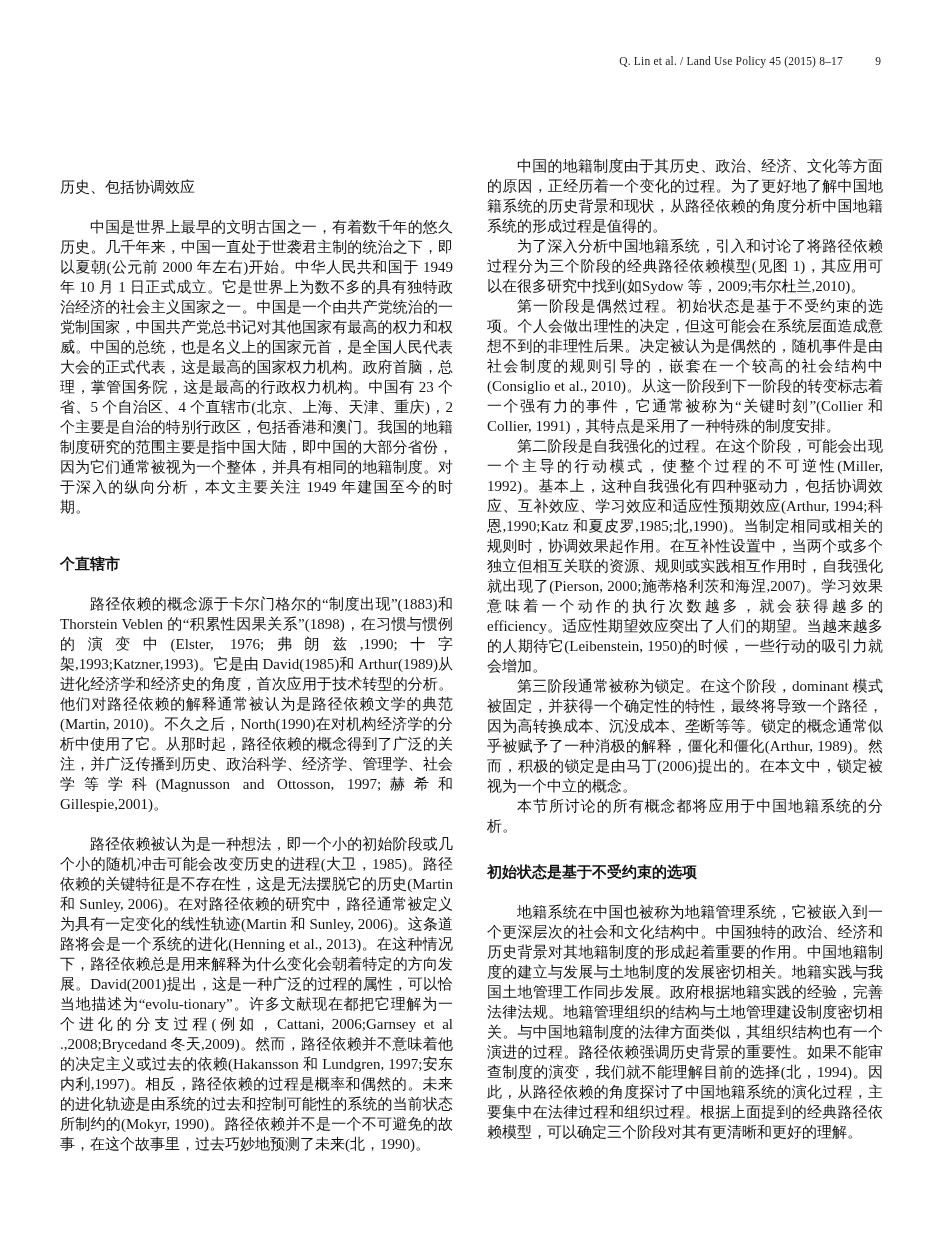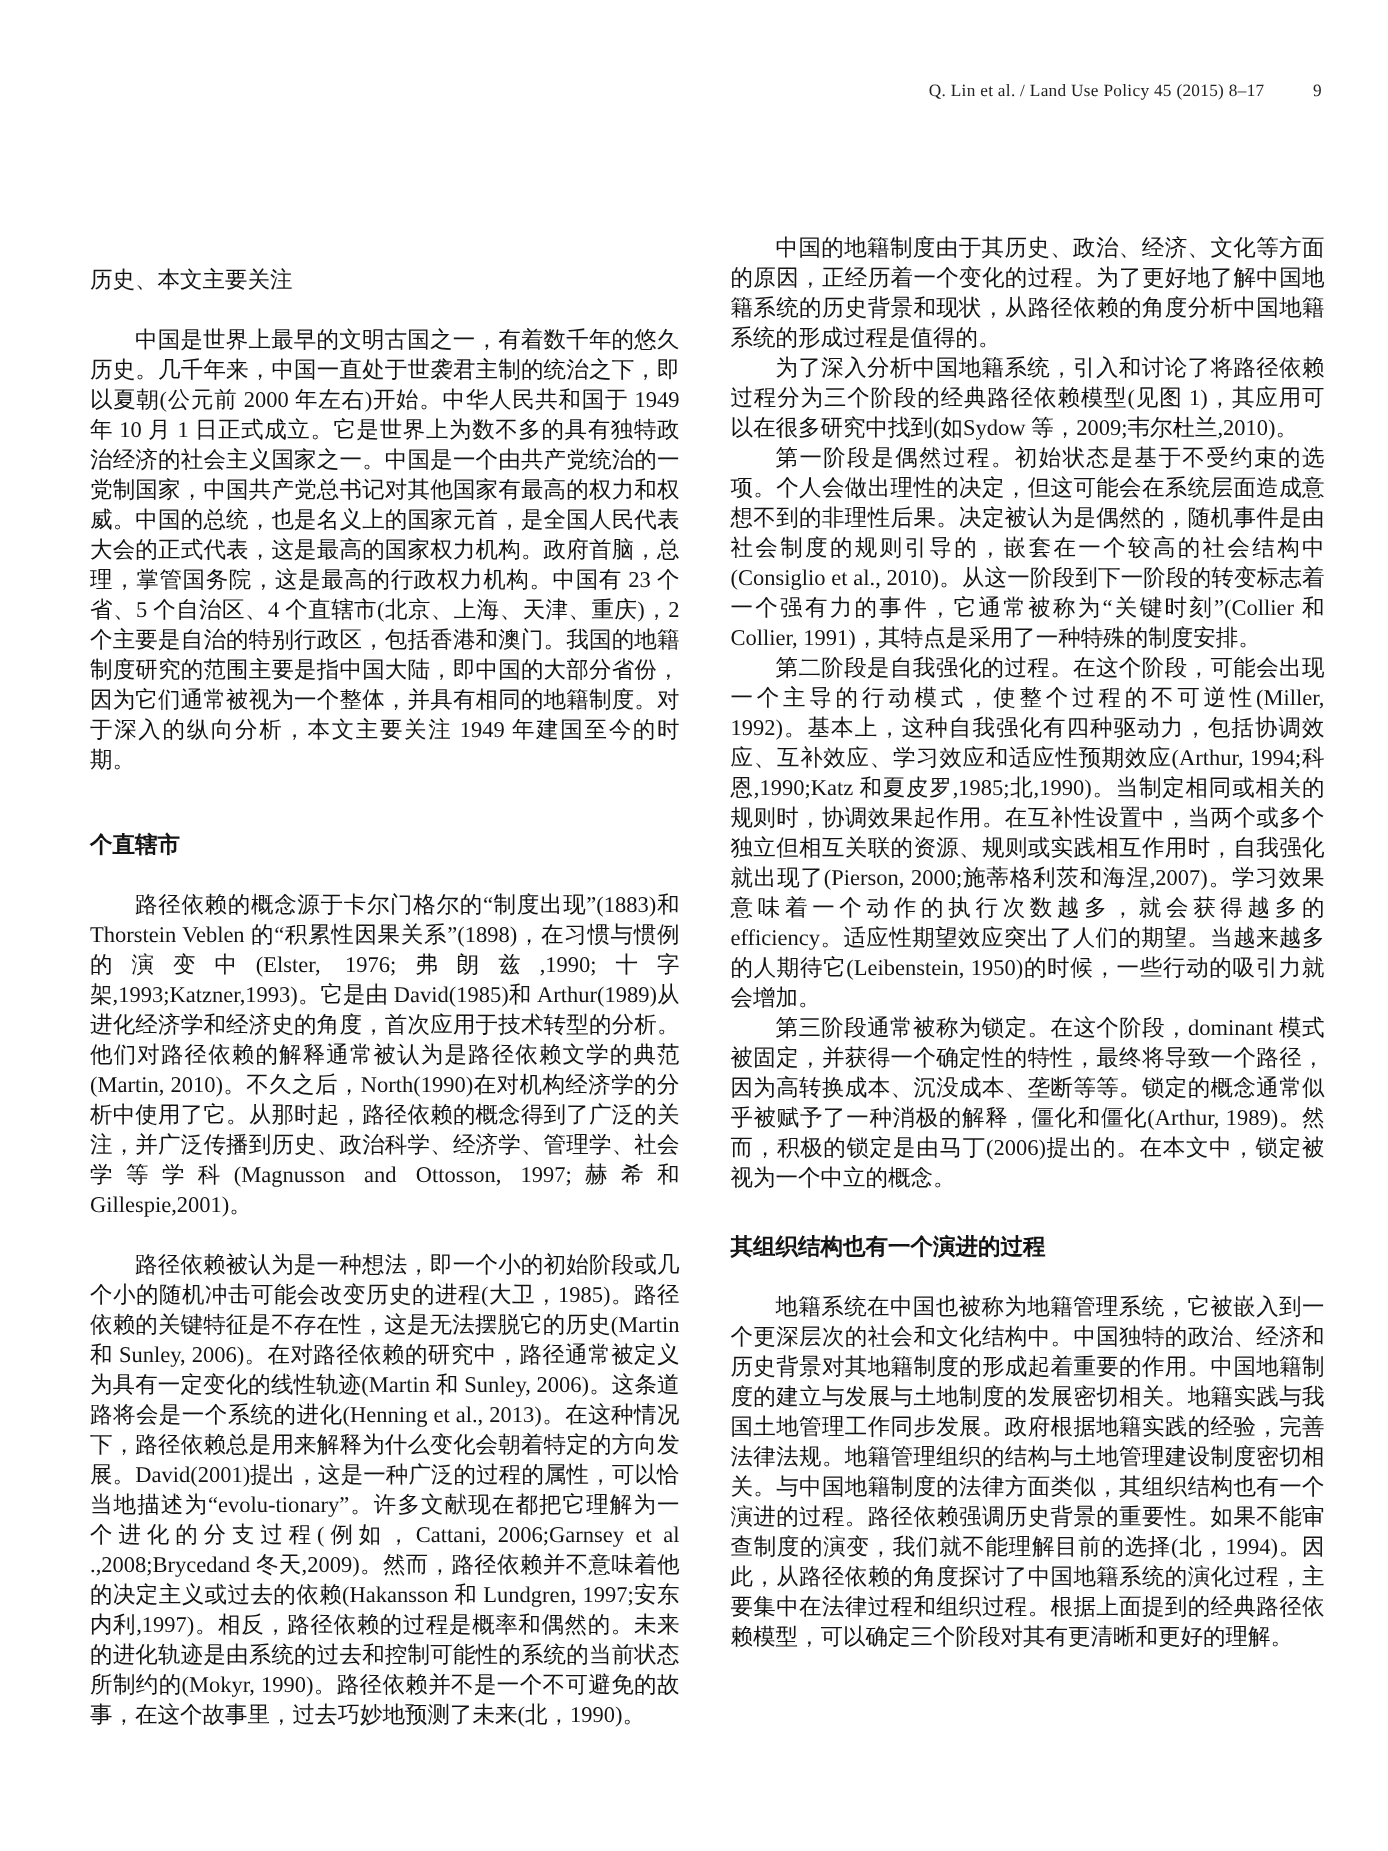--- a/index.html
+++ b/index.html
@@ -76,28 +76,29 @@
   }
 </style>
 </head>
 <body>
 
 <div class="running-head">Q. Lin et al. / Land Use Policy 45 (2015) 8–17</div>
 
 <div class="page-number">9</div>
 
 <div class="column col-left">
-  <p class="section-label">历史、本文主要关注</p>
+  <p class="section-label">历史、包括协调效应</p>
   <p class="para">中国是世界上最早的文明古国之一，有着数千年的悠久历史。几千年来，中国一直处于世袭君主制的统治之下，即以夏朝(公元前 2000 年左右)开始。中华人民共和国于 1949 年 10 月 1 日正式成立。它是世界上为数不多的具有独特政治经济的社会主义国家之一。中国是一个由共产党统治的一党制国家，中国共产党总书记对其他国家有最高的权力和权威。中国的总统，也是名义上的国家元首，是全国人民代表大会的正式代表，这是最高的国家权力机构。政府首脑，总理，掌管国务院，这是最高的行政权力机构。中国有 23 个省、5 个自治区、4 个直辖市(北京、上海、天津、重庆)，2 个主要是自治的特别行政区，包括香港和澳门。我国的地籍制度研究的范围主要是指中国大陆，即中国的大部分省份，因为它们通常被视为一个整体，并具有相同的地籍制度。对于深入的纵向分析，本文主要关注 1949 年建国至今的时期。</p>
   <h2 class="heading-bold">个直辖市</h2>
   <p class="para">路径依赖的概念源于卡尔门格尔的“制度出现”(1883)和 Thorstein Veblen 的“积累性因果关系”(1898)，在习惯与惯例的演变中(Elster, 1976;弗朗兹,1990;十字架,1993;Katzner,1993)。它是由 David(1985)和 Arthur(1989)从进化经济学和经济史的角度，首次应用于技术转型的分析。他们对路径依赖的解释通常被认为是路径依赖文学的典范(Martin, 2010)。不久之后，North(1990)在对机构经济学的分析中使用了它。从那时起，路径依赖的概念得到了广泛的关注，并广泛传播到历史、政治科学、经济学、管理学、社会学等学科(Magnusson and Ottosson, 1997;赫希和Gillespie,2001)。</p>
   <p class="para para-spaced">路径依赖被认为是一种想法，即一个小的初始阶段或几个小的随机冲击可能会改变历史的进程(大卫，1985)。路径依赖的关键特征是不存在性，这是无法摆脱它的历史(Martin 和 Sunley, 2006)。在对路径依赖的研究中，路径通常被定义为具有一定变化的线性轨迹(Martin 和 Sunley, 2006)。这条道路将会是一个系统的进化(Henning et al., 2013)。在这种情况下，路径依赖总是用来解释为什么变化会朝着特定的方向发展。David(2001)提出，这是一种广泛的过程的属性，可以恰当地描述为“evolu-tionary”。许多文献现在都把它理解为一个进化的分支过程(例如，Cattani, 2006;Garnsey et al .,2008;Brycedand 冬天,2009)。然而，路径依赖并不意味着他的决定主义或过去的依赖(Hakansson 和 Lundgren, 1997;安东内利,1997)。相反，路径依赖的过程是概率和偶然的。未来的进化轨迹是由系统的过去和控制可能性的系统的当前状态所制约的(Mokyr, 1990)。路径依赖并不是一个不可避免的故事，在这个故事里，过去巧妙地预测了未来(北，1990)。</p>
 </div>
 
 <div class="column col-right">
   <p class="para">中国的地籍制度由于其历史、政治、经济、文化等方面的原因，正经历着一个变化的过程。为了更好地了解中国地籍系统的历史背景和现状，从路径依赖的角度分析中国地籍系统的形成过程是值得的。</p>
   <p class="para">为了深入分析中国地籍系统，引入和讨论了将路径依赖过程分为三个阶段的经典路径依赖模型(见图 1)，其应用可以在很多研究中找到(如Sydow 等，2009;韦尔杜兰,2010)。</p>
   <p class="para">第一阶段是偶然过程。初始状态是基于不受约束的选项。个人会做出理性的决定，但这可能会在系统层面造成意想不到的非理性后果。决定被认为是偶然的，随机事件是由社会制度的规则引导的，嵌套在一个较高的社会结构中(Consiglio et al., 2010)。从这一阶段到下一阶段的转变标志着一个强有力的事件，它通常被称为“关键时刻”(Collier 和 Collier, 1991)，其特点是采用了一种特殊的制度安排。</p>
   <p class="para">第二阶段是自我强化的过程。在这个阶段，可能会出现一个主导的行动模式，使整个过程的不可逆性(Miller, 1992)。基本上，这种自我强化有四种驱动力，包括协调效应、互补效应、学习效应和适应性预期效应(Arthur, 1994;科恩,1990;Katz 和夏皮罗,1985;北,1990)。当制定相同或相关的规则时，协调效果起作用。在互补性设置中，当两个或多个独立但相互关联的资源、规则或实践相互作用时，自我强化就出现了(Pierson, 2000;施蒂格利茨和海涅,2007)。学习效果意味着一个动作的执行次数越多，就会获得越多的 efficiency。适应性期望效应突出了人们的期望。当越来越多的人期待它(Leibenstein, 1950)的时候，一些行动的吸引力就会增加。</p>
   <p class="para">第三阶段通常被称为锁定。在这个阶段，dominant 模式被固定，并获得一个确定性的特性，最终将导致一个路径，因为高转换成本、沉没成本、垄断等等。锁定的概念通常似乎被赋予了一种消极的解释，僵化和僵化(Arthur, 1989)。然而，积极的锁定是由马丁(2006)提出的。在本文中，锁定被视为一个中立的概念。</p>
-  <h2 class="heading-bold">其组织结构也有一个演进的过程</h2>
+  <p class="para">本节所讨论的所有概念都将应用于中国地籍系统的分析。</p>
+  <h2 class="heading-bold">初始状态是基于不受约束的选项</h2>
   <p class="para">地籍系统在中国也被称为地籍管理系统，它被嵌入到一个更深层次的社会和文化结构中。中国独特的政治、经济和历史背景对其地籍制度的形成起着重要的作用。中国地籍制度的建立与发展与土地制度的发展密切相关。地籍实践与我国土地管理工作同步发展。政府根据地籍实践的经验，完善法律法规。地籍管理组织的结构与土地管理建设制度密切相关。与中国地籍制度的法律方面类似，其组织结构也有一个演进的过程。路径依赖强调历史背景的重要性。如果不能审查制度的演变，我们就不能理解目前的选择(北，1994)。因此，从路径依赖的角度探讨了中国地籍系统的演化过程，主要集中在法律过程和组织过程。根据上面提到的经典路径依赖模型，可以确定三个阶段对其有更清晰和更好的理解。</p>
 </div>
 
 </body></html>

